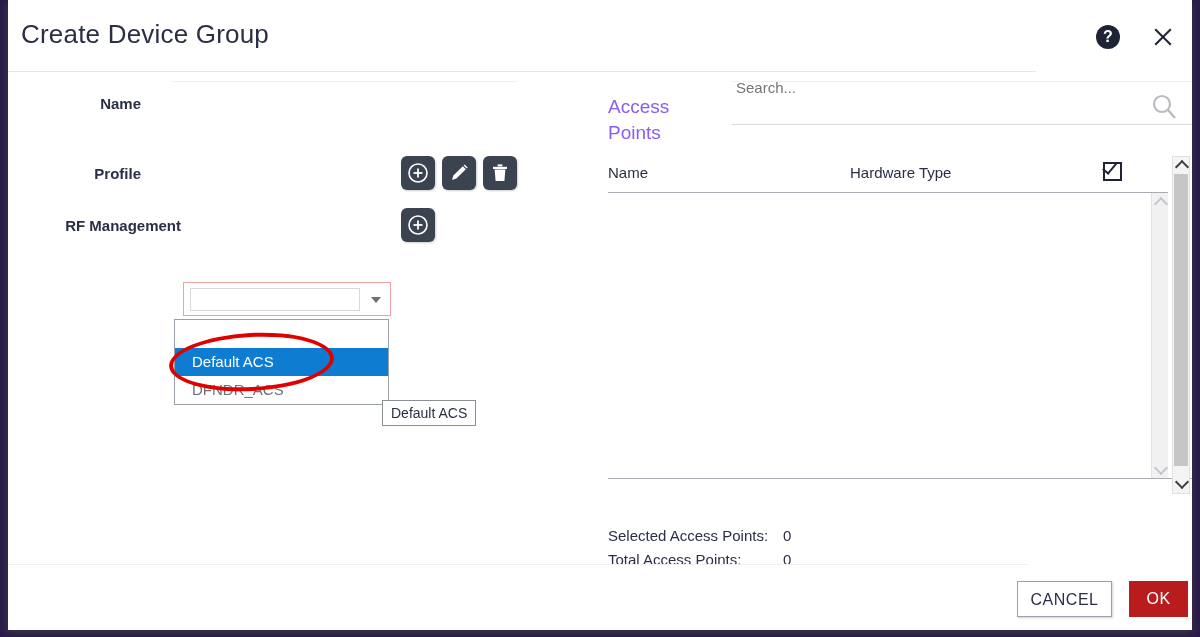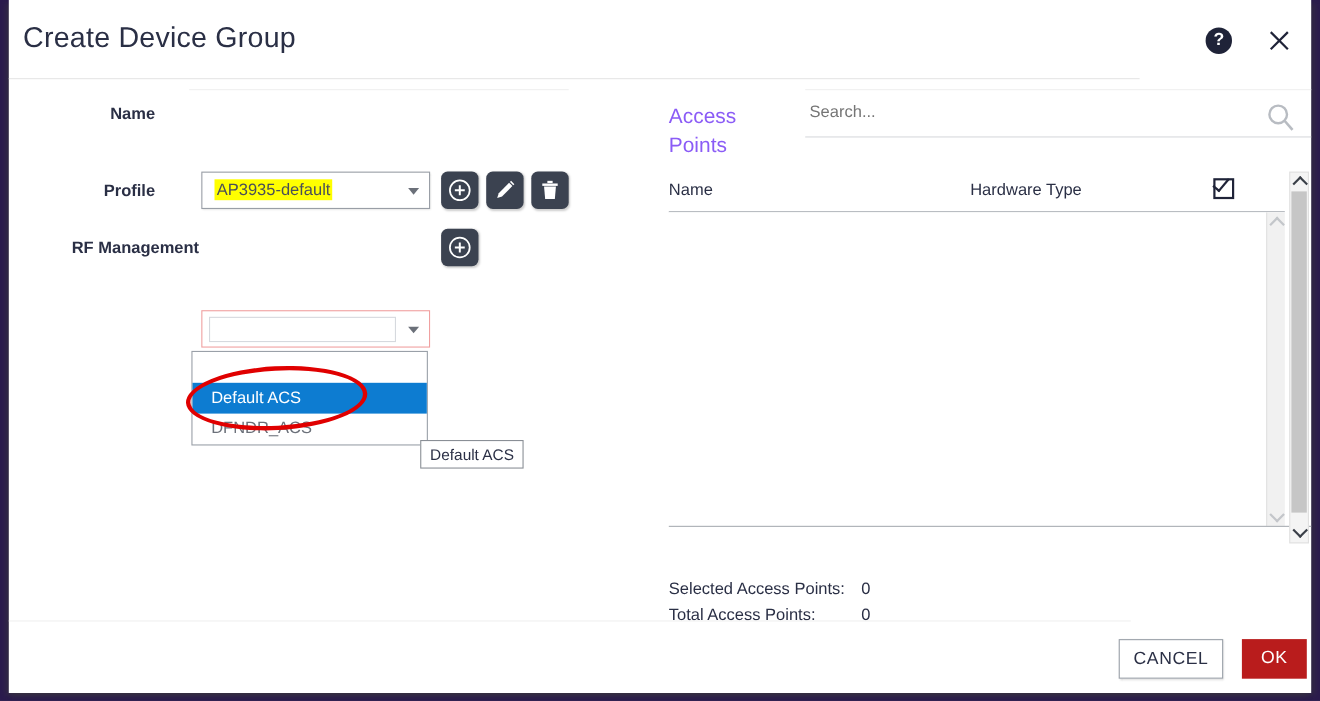--- a/index.html
+++ b/index.html
@@ -274,21 +274,21 @@
     position: absolute;
     left: 724px;
     top: 9px;
     width: 460px;
     height: 1px;
     background: #f0f0f0;
   }
   .search-input {
     position: absolute;
     left: 724px;
-    top: 14px;
+    top: 0;
     width: 420px;
     height: 30px;
     border: none;
     background: transparent;
     font-family: "Liberation Sans", sans-serif;
     font-size: 15px;
     color: #4a4f58;
     padding: 0 0 0 4px;
     box-sizing: border-box;
     outline: none;
@@ -316,21 +316,21 @@
     height: 343px;
   }
   .th {
     position: absolute;
     top: 8px;
     font-size: 15px;
     color: #2a2f45;
     white-space: nowrap;
   }
   #th-name { left: 0px; }
-  #th-hw   { left: 242px; margin-left: 32px; }
+  #th-hw   { left: 242px; }
   .header-checkbox {
     position: absolute;
     left: 495px;
     top: 6px;
     width: 15px;
     height: 15px;
     border: 2px solid #1f2338;
     cursor: pointer;
   }
   .header-checkbox::after {
@@ -484,24 +484,20 @@
       <div class="help-icon">?</div>
       <div class="close-icon"></div>
     </div>
 
     <div class="modal-body">
 
       <div class="form-label" id="label-name">Name</div>
       <div class="name-top-line"></div>
 
       <div class="form-label" id="label-profile">Profile</div>
-      <div class="select-box" id="profile-select">
-        <div class="select-value"><span class="highlight-yellow">AP3935-default</span></div>
-        <div class="select-caret"></div>
-      </div>
 
       <div class="icon-btn" id="btn-add-profile">
         <svg width="22" height="22" viewBox="0 0 22 22">
           <circle cx="11" cy="11" r="9" fill="none" stroke="#ffffff" stroke-width="1.6"></circle>
           <line x1="11" y1="6.5" x2="11" y2="15.5" stroke="#ffffff" stroke-width="1.8"></line>
           <line x1="6.5" y1="11" x2="15.5" y2="11" stroke="#ffffff" stroke-width="1.8"></line>
         </svg>
       </div>
       <div class="icon-btn" id="btn-edit-profile">
         <svg width="22" height="22" viewBox="0 0 22 22">

